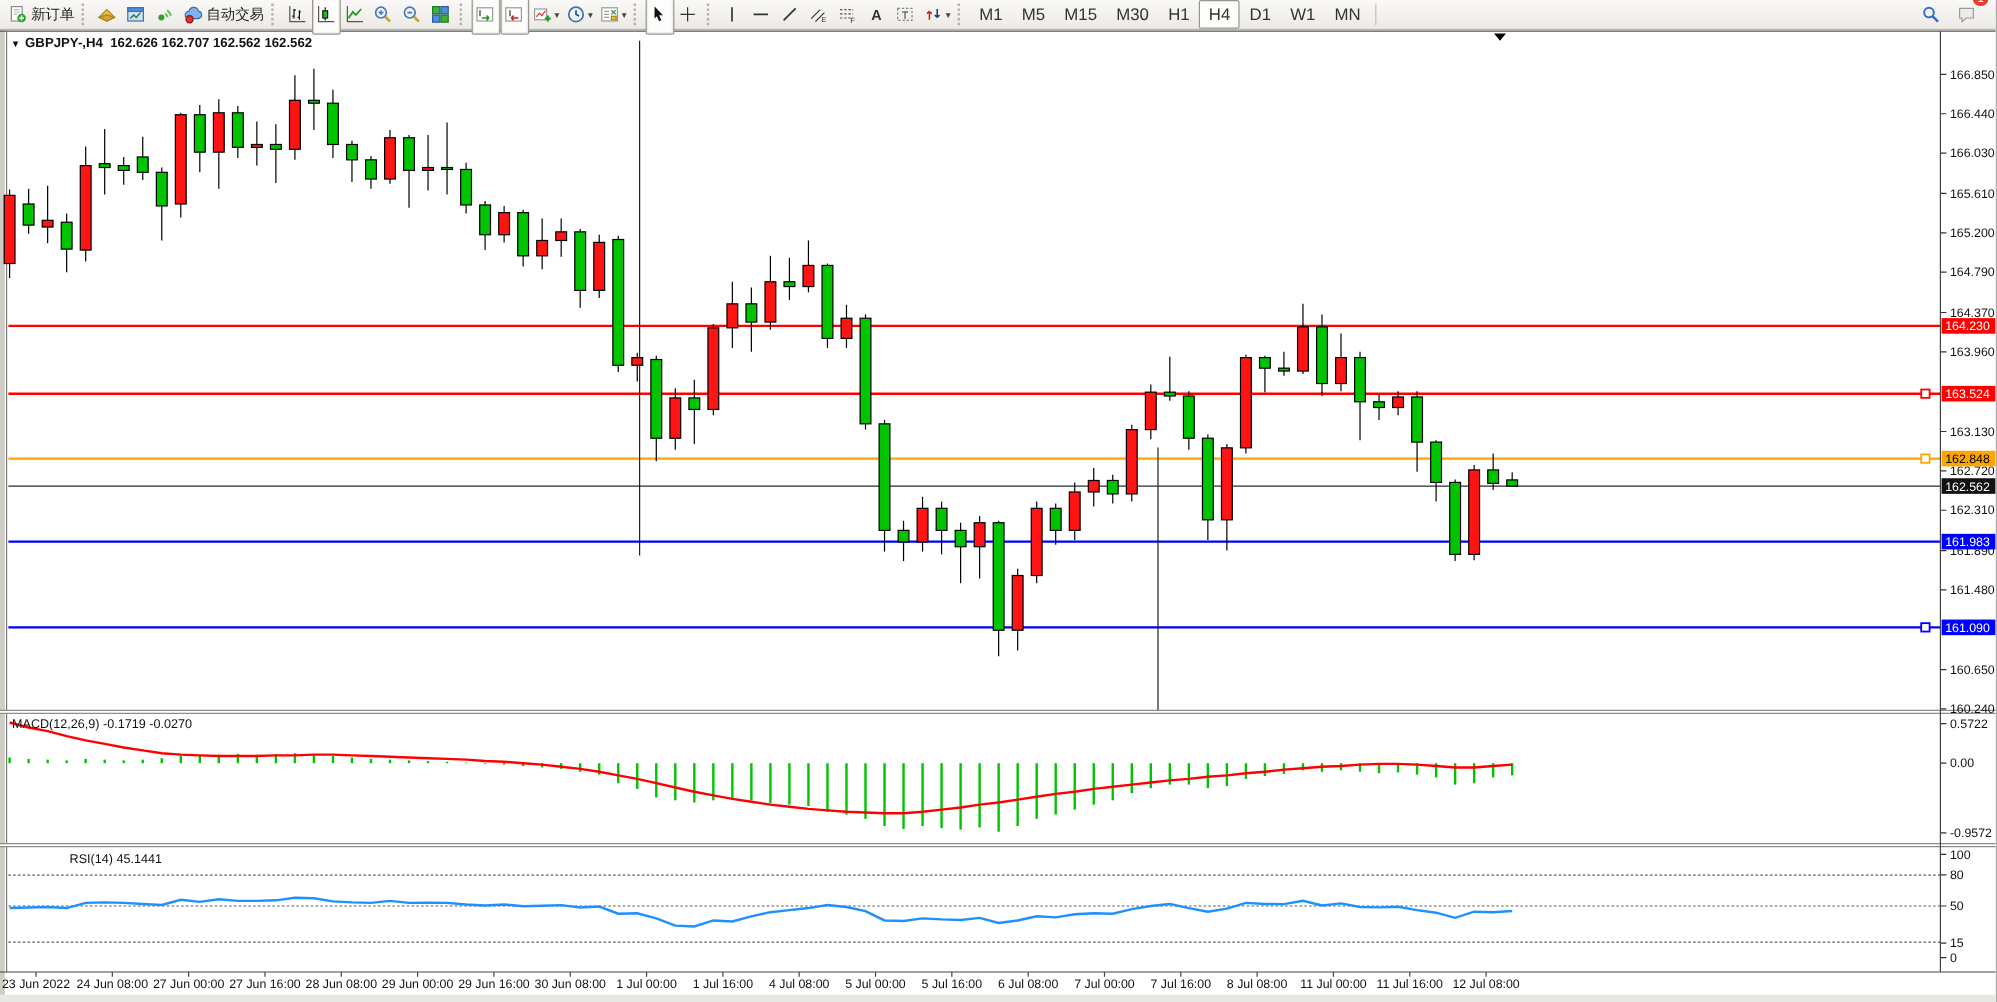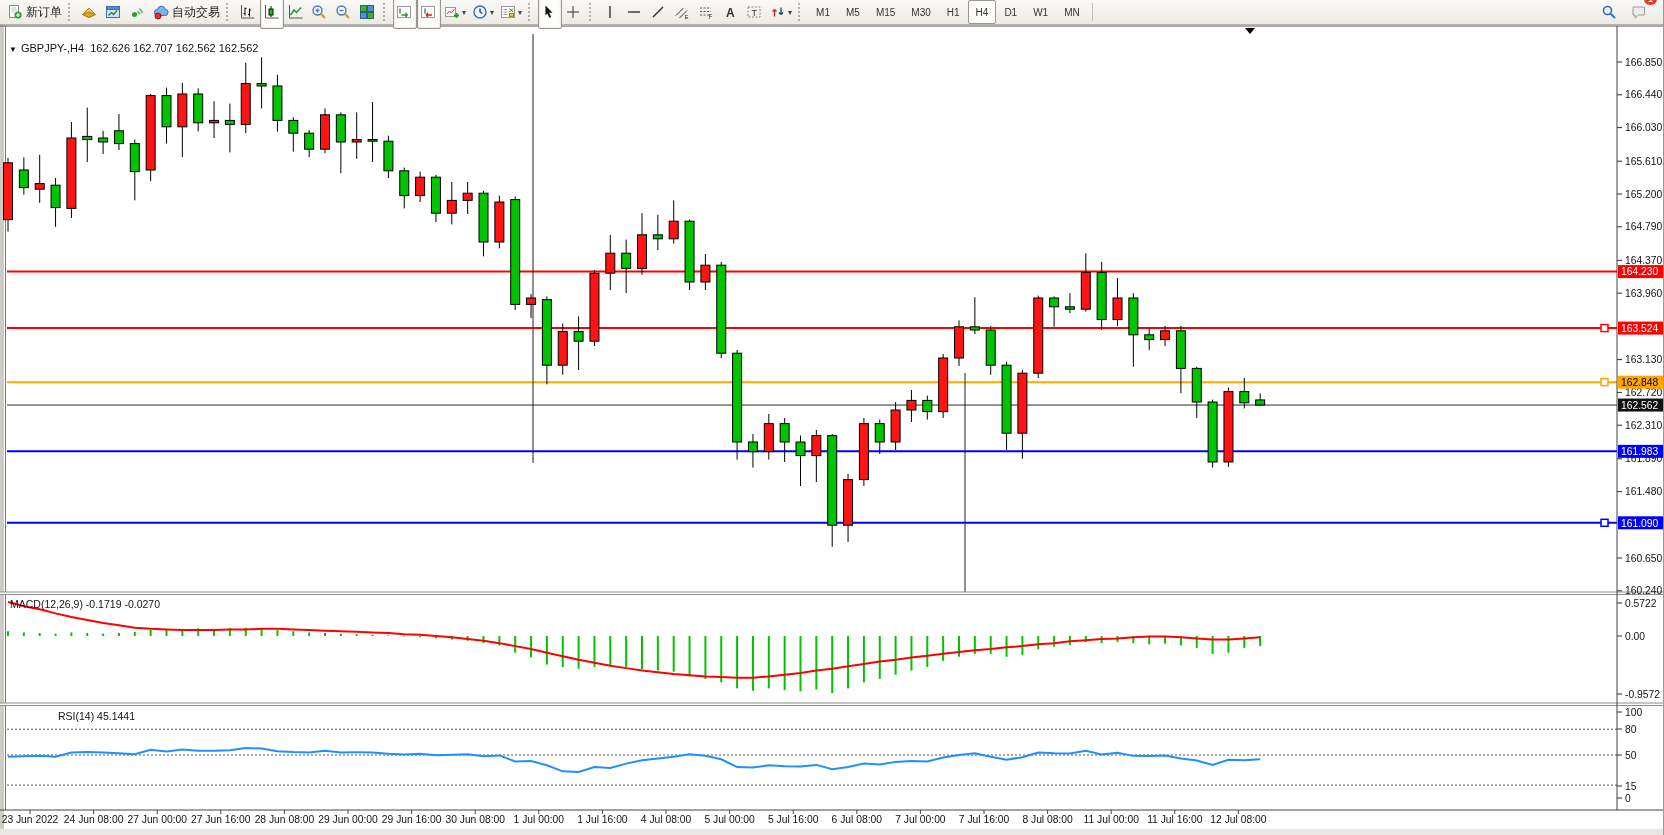--- a/index.html
+++ b/index.html
@@ -10,31 +10,31 @@
   #toolbar { position:absolute; top:0; left:0; width:1664px; height:25px; z-index:5;
              background:linear-gradient(#faf9f7,#edeae5); border-bottom:1px solid #b8b4ac;
              display:flex; align-items:center; padding:0 4px; }
   .tbtn { height:22px; min-width:24px; display:flex; align-items:center; justify-content:space-between;
           padding:16px 2px; border:1px solid transparent; border-radius:2px; cursor:default; }
   .tbtn svg { width:16px; height:16px; display:block; }
   .tbtn.active { background:#fdfdfc; border-color:#9a968e; box-shadow:inset 0 0 2px #c9c5bd; }
   .tbtn .lbl { font-size:12px; color:#1c1c1c; margin-left:3px; white-space:nowrap; }
   .tbtn .caret { font-size:8px; color:#444; margin-left:2px; }
   .grip { width:7px; height:18px; margin:0 3px; border-left:2px dotted #b5b1a8; }
-  .tfbtn { height:24px; padding:0 7px; font-size:10px; color:#333; display:flex; align-items:center;
+  .tfbtn { height:24px; padding:0 7px; font-size:14px; color:#333; display:flex; align-items:center;
            border:1px solid transparent; border-radius:2px; }
   .tfbtn.active { background:#fdfdfc; border-color:#9a968e; }
   .vsep { width:1px; height:18px; background:#c4c0b8; margin:0 4px; }
   #tb-right { margin-left:auto; display:flex; align-items:center; gap:6px; padding-right:8px; }
   #chat-btn { position:relative; }
   #chat-badge { position:absolute; top:-4px; right:-7px; background:#e23d2e; color:#fff;
                 font-size:9px; font-weight:bold; border-radius:8px; padding:1px 4px; border:1px solid #fff; }
   
   .overlay { position:absolute; z-index:4; pointer-events:none; color:#111; white-space:nowrap; }
-  #chart-title { left:9px; top:42px; font-size:11px; font-weight:normal; }
+  #chart-title { left:9px; top:30px; font-size:11px; font-weight:bold; }
   #chart-title .tri { font-size:8px; margin-right:4px; }
   #macd-label { left:10px; top:598px; font-size:10.5px; }
   #rsi-label  { left:10px; top:710px; font-size:10.5px;margin-left:48px; }
   svg text { font-family:"Liberation Sans", sans-serif; }
 </style>
 </head>
 <body>
 
 <div id="screen">
   <div id="toolbar">

